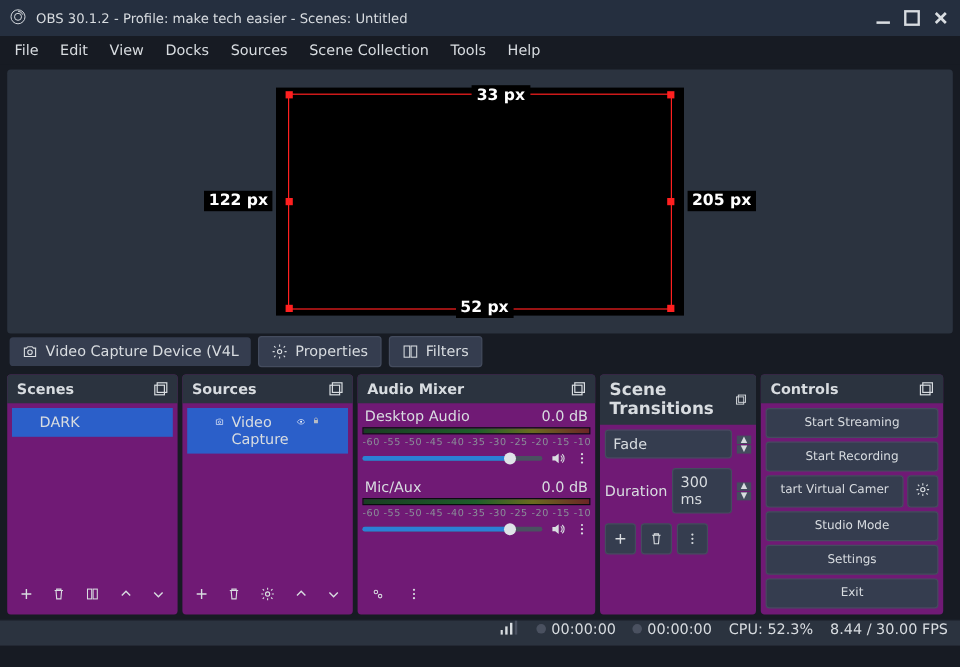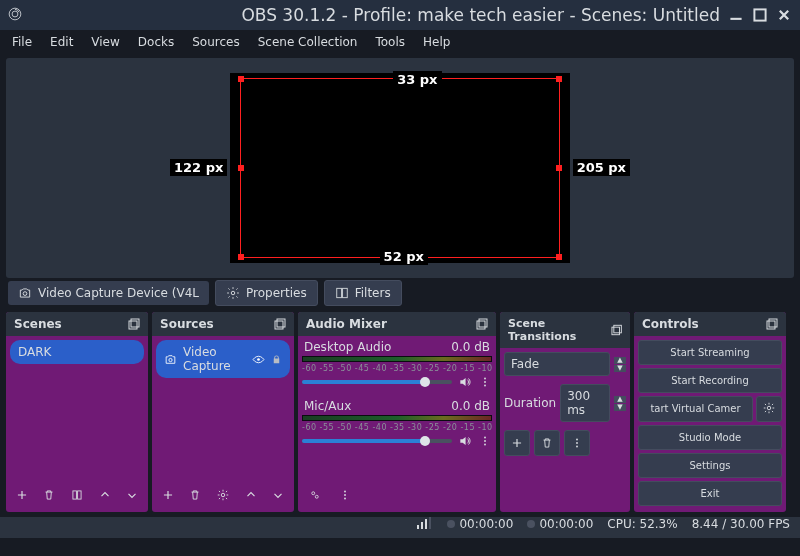--- a/index.html
+++ b/index.html
@@ -1,36 +1,36 @@
 <!DOCTYPE html>
 <html><head>
 <meta charset="utf-8">
 <style>
 *{box-sizing:border-box;margin:0;padding:0;font-family:"DejaVu Sans","Segoe UI",sans-serif;font-size:12px;color:#d8dce0;user-select:none}
 body{width:800px;height:556px;background:#171b23;overflow:hidden}
 .titlebar{height:30px;background:#252f3f;display:flex;align-items:center;padding:0 8px;gap:8px}
-.titlebar .title{flex:1;text-align:right;font-size:17px}
+.titlebar .title{flex:1;text-align:left;font-size:11px}
 .winbtn{width:16px;height:16px;display:flex;align-items:center;justify-content:center}
 .menubar{height:24px;background:#171b23;display:flex;align-items:center;padding:0 4px;gap:2px}
 .menu-item{padding:3px 8px}
 .preview-area{height:220px;display:flex;align-items:center;justify-content:center;background:#2b333f;margin:4px 6px 0 6px;border-radius:3px}
 .canvas{position:relative;width:340px;height:190px;background:#000}
 .selbox{position:absolute;border:1.5px solid #ff2020;left:10px;top:5px;right:10px;bottom:5px}
 .handle{position:absolute;width:6px;height:6px;background:#ff2020}
 .lbl{position:absolute;background:#000;color:#fff;font-weight:bold;font-size:13px;padding:1px 4px;white-space:nowrap}
 .toolbar{height:30px;display:flex;align-items:center;gap:6px;padding:4px 8px}
 .tb-btn{background:#353d4f;border-radius:3px;padding:5px 10px;display:flex;align-items:flex-end;gap:6px;border:1px solid #444c5e}
 .tb-label{background:#353d4f;border-radius:3px;padding:5px 10px;display:flex;align-items:center;gap:6px;flex:0 0 auto}
 .docks{display:flex;gap:4px;padding:4px 6px}
 .dock{background:#701a75;border-radius:3px;display:flex;flex-direction:column;min-height:200px}
 .dock-hd{background:#2b333f;border-radius:3px 3px 0 0;padding:5px 8px;display:flex;align-items:center;justify-content:space-between;font-weight:bold}
 .dock-body{flex:1;padding:4px;display:flex;flex-direction:column;gap:4px}
 .dock-foot{display:flex;gap:4px;padding:4px}
 .icon-btn{width:26px;height:26px;display:flex;align-items:center;justify-content:center;border-radius:3px;background:transparent}
-.list-item{padding:5px 8px;border-radius:10px;display:flex;align-items:center;gap:6px}
+.list-item{padding:5px 23px;border-radius:0;display:flex;gap:6px}
 .list-item.sel{background:#2b5fc9;color:#fff}
 .mixer-ch{margin-bottom:6px}
 .mixer-hd{display:flex;justify-content:space-between;font-size:11px;padding:0 2px}
 .meter{height:6px;background:linear-gradient(to right,#193d22 0%,#1d5f2a 50%,#6b6b1f 75%,#6b2525 100%);border:1px solid #0a0c10;margin:2px 0}
 .ticks{font-size:8px;color:#8a9099;letter-spacing:0.5px;white-space:nowrap;overflow:hidden}
 .slider-row{display:flex;align-items:center;gap:6px;margin-top:2px}
 .slider{flex:1;height:4px;background:#4a5160;border-radius:2px;position:relative}
 .slider .fill{position:absolute;left:0;top:0;bottom:0;width:82%;background:#2b80d6;border-radius:2px}
 .slider .thumb{position:absolute;left:82%;top:50%;transform:translate(-50%,-50%);width:10px;height:10px;border-radius:50%;background:#dfe3e8}
 .trn-row{display:flex;align-items:center;gap:4px;margin-bottom:4px}
@@ -293,21 +293,21 @@
             <circle cx="12" cy="6" r="1.6"></circle>
             <circle cx="12" cy="12" r="1.6"></circle>
             <circle cx="12" cy="18" r="1.6"></circle>
           </svg>
         </span>
     </div>
   </div>
 
   <div class="dock" style="width:130px">
     <div class="dock-hd">
-        <span style="font-size:11px">Scene Transitions</span>
+        <span style="font-size:14px">Scene Transitions</span>
       <svg class="popout" viewBox="0 0 12 12">
           <rect x="1" y="3" width="8" height="8" fill="none" stroke="#d8dce0"></rect>
           <rect x="3" y="1" width="8" height="8" fill="none" stroke="#d8dce0"></rect>
         </svg>
     </div>
     <div class="dock-body">
       <div class="trn-row">
         <div class="select">
             <span>Fade</span>
           </div>

